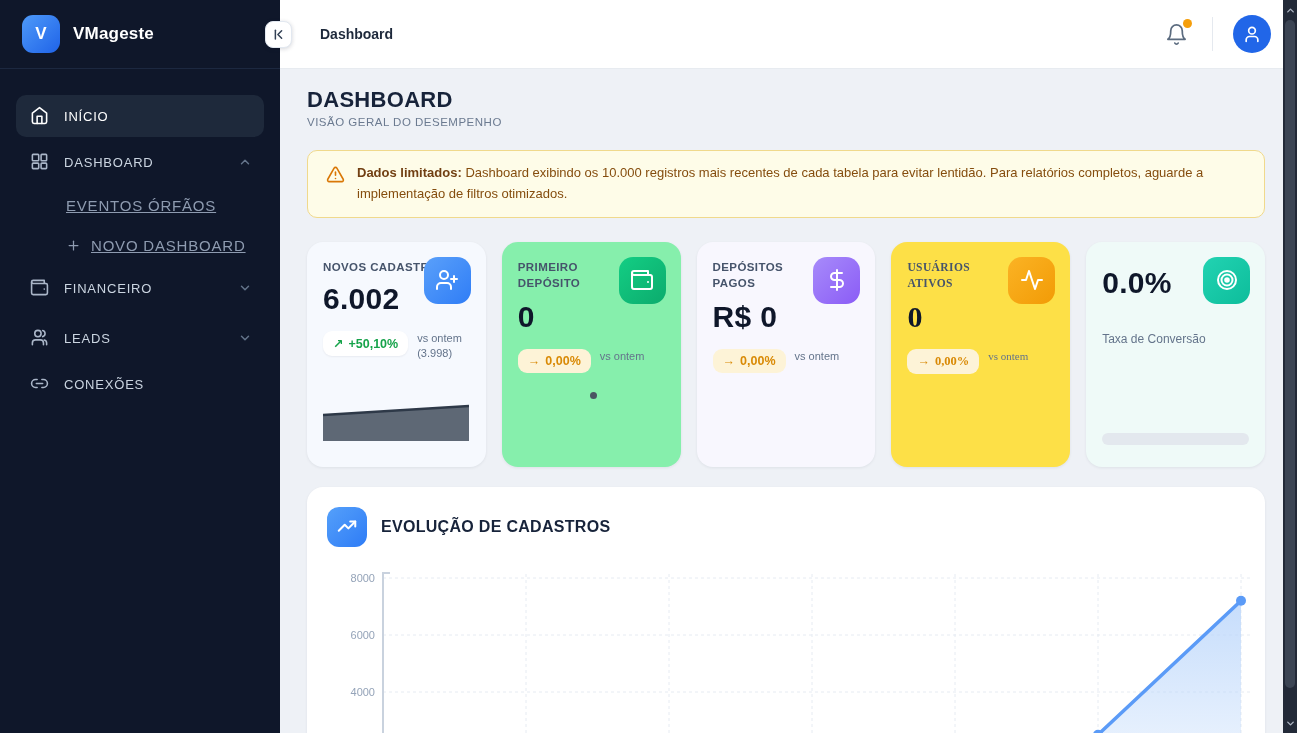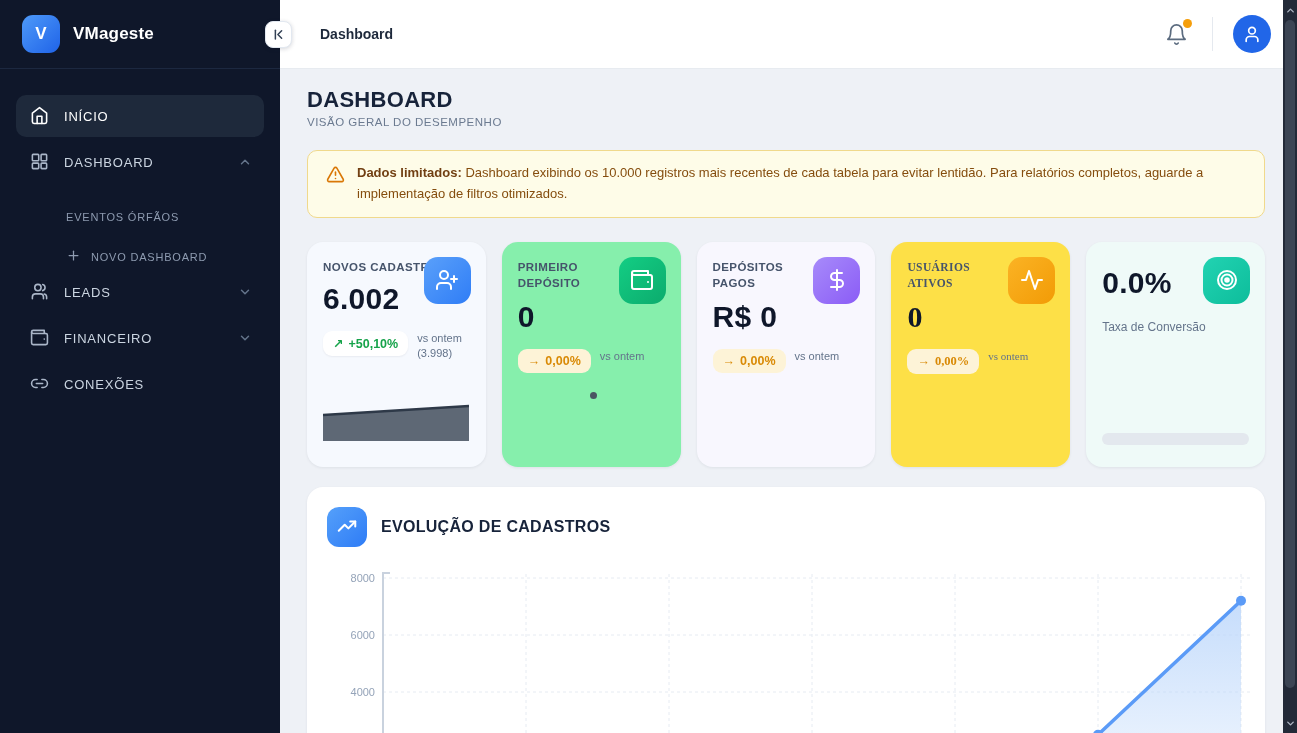--- a/index.html
+++ b/index.html
@@ -31,23 +31,23 @@
     display:flex; align-items:center; gap:14px; height:42px;
     padding:0 14px; border-radius:10px; cursor:pointer;
     font-size:13px; font-weight:normal; letter-spacing:.8px; color:#cbd5e1;
     margin-bottom:4px; position:relative;
   }
   .nav-item.active { background:#1e293b; color:#fff; }
   .nav-item .nav-ico { width:20px; height:20px; color:#aab6c8; flex:0 0 auto; display:flex; }
   .nav-item.active .nav-ico { color:#fff; }
   .nav-chev { position:absolute; right:12px; color:#64748b; display:flex; }
   .nav-sub {
-    display:flex; align-items:flex-end; height:36px; margin-bottom:4px;
-    padding-left:50px; font-size:11px; letter-spacing:.8px;
-    color:#8e9bb0; cursor:pointer;
+    display:flex; align-items:center; height:36px; margin-bottom:4px;
+    padding-left:50px; font-size:15px; letter-spacing:.8px;
+    color:#8e9bb0; cursor:pointer;text-decoration:underline;
   }
   .nav-sub .plus-ico { margin-right:10px; color:#8e9bb0; display:flex; }
 
   
   .collapse-btn {
     position:absolute; left:265px; top:21px; width:27px; height:27px;
     background:#fff; border:1px solid #e2e8f0; border-radius:8px;
     box-shadow:0 1px 4px rgba(15,23,42,.18); z-index:20;
     display:flex; align-items:center; justify-content:center;
     color:#334155; cursor:pointer;
@@ -117,21 +117,21 @@
   .ico-teal   { background:linear-gradient(135deg,#22d3b2,#0dbd9b); }
   .card-value { margin-top:7px; font-size:30px; font-weight:800; color:#0f172a; letter-spacing:.3px; }
   .badge-row { margin-top:15px; display:flex; align-items:flex-start; gap:9px; }
   .pill {
     display:inline-flex; align-items:center; gap:5px; padding:5px 10px;
     border-radius:9px; font-size:12.5px; font-weight:bold; white-space:nowrap;
   }
   .pill.green { background:#ffffff; color:#16a34a; box-shadow:0 1px 2px rgba(16,24,40,.06); }
   .pill.amber { background:#fdf3d7; color:#d98a06; }
   .compare { font-size:11px; color:#64748b; max-width:48px; line-height:1.35; }
-  .card-note { margin-top:20px; font-size:12px; color:#64748b; }
+  .card-note { margin-top:32px; font-size:12px; color:#64748b; }
   .spark1 { position:absolute; left:16px; right:16px; bottom:26px; height:38px; }
   .dot2 {
     position:absolute; left:88px; top:150px; width:7px; height:7px;
     border-radius:50%; background:#4b5563;
   }
   .progress5 {
     position:absolute; left:16px; right:16px; bottom:22px; height:12px;
     border-radius:6px; background:#e3e8ee;
   }
 
@@ -211,46 +211,46 @@
     <div class="nav-sub">
       <span class="plus-ico">
         <svg width="15" height="15" viewBox="0 0 24 24" fill="none" stroke="currentColor" stroke-width="2" stroke-linecap="round">
             <line x1="12" y1="5" x2="12" y2="19"></line>
             <line x1="5" y1="12" x2="19" y2="12"></line>
           </svg>
       </span>
       <span>NOVO DASHBOARD</span>
     </div>
 
+    <div class="nav-item">
+      <span class="nav-ico">
+        <svg width="19" height="19" viewBox="0 0 24 24" fill="none" stroke="currentColor" stroke-width="2" stroke-linecap="round" stroke-linejoin="round">
+            <path d="M20 7H4a2 2 0 0 1-2-2 2 2 0 0 1 2-2h14v4"></path>
+            <path d="M2 5v14a2 2 0 0 0 2 2h16a2 2 0 0 0 2-2V9a2 2 0 0 0-2-2"></path>
+            <path d="M18 14h.01"></path>
+          </svg>
+      </span>
+      <span>FINANCEIRO</span>
+      <span class="nav-chev">
+        <svg width="14" height="14" viewBox="0 0 24 24" fill="none" stroke="currentColor" stroke-width="2.5" stroke-linecap="round" stroke-linejoin="round">
+            <polyline points="6 9 12 15 18 9"></polyline>
+          </svg>
+      </span>
+    </div>
+
     <div class="nav-item" style="margin-top:4px;">
       <span class="nav-ico">
         <svg width="19" height="19" viewBox="0 0 24 24" fill="none" stroke="currentColor" stroke-width="2" stroke-linecap="round" stroke-linejoin="round">
             <path d="M17 21v-2a4 4 0 0 0-4-4H7a4 4 0 0 0-4 4v2"></path>
             <circle cx="10" cy="7" r="4"></circle>
             <path d="M21 21v-2a4 4 0 0 0-3-3.87"></path>
             <path d="M16 3.13a4 4 0 0 1 0 7.75"></path>
           </svg>
       </span>
       <span>LEADS</span>
-      <span class="nav-chev">
-        <svg width="14" height="14" viewBox="0 0 24 24" fill="none" stroke="currentColor" stroke-width="2.5" stroke-linecap="round" stroke-linejoin="round">
-            <polyline points="6 9 12 15 18 9"></polyline>
-          </svg>
-      </span>
-    </div>
-
-    <div class="nav-item">
-      <span class="nav-ico">
-        <svg width="19" height="19" viewBox="0 0 24 24" fill="none" stroke="currentColor" stroke-width="2" stroke-linecap="round" stroke-linejoin="round">
-            <path d="M20 7H4a2 2 0 0 1-2-2 2 2 0 0 1 2-2h14v4"></path>
-            <path d="M2 5v14a2 2 0 0 0 2 2h16a2 2 0 0 0 2-2V9a2 2 0 0 0-2-2"></path>
-            <path d="M18 14h.01"></path>
-          </svg>
-      </span>
-      <span>FINANCEIRO</span>
       <span class="nav-chev">
         <svg width="14" height="14" viewBox="0 0 24 24" fill="none" stroke="currentColor" stroke-width="2.5" stroke-linecap="round" stroke-linejoin="round">
             <polyline points="6 9 12 15 18 9"></polyline>
           </svg>
       </span>
     </div>
 
     <div class="nav-item">
       <span class="nav-ico">
         <svg width="19" height="19" viewBox="0 0 24 24" fill="none" stroke="currentColor" stroke-width="2" stroke-linecap="round" stroke-linejoin="round">

